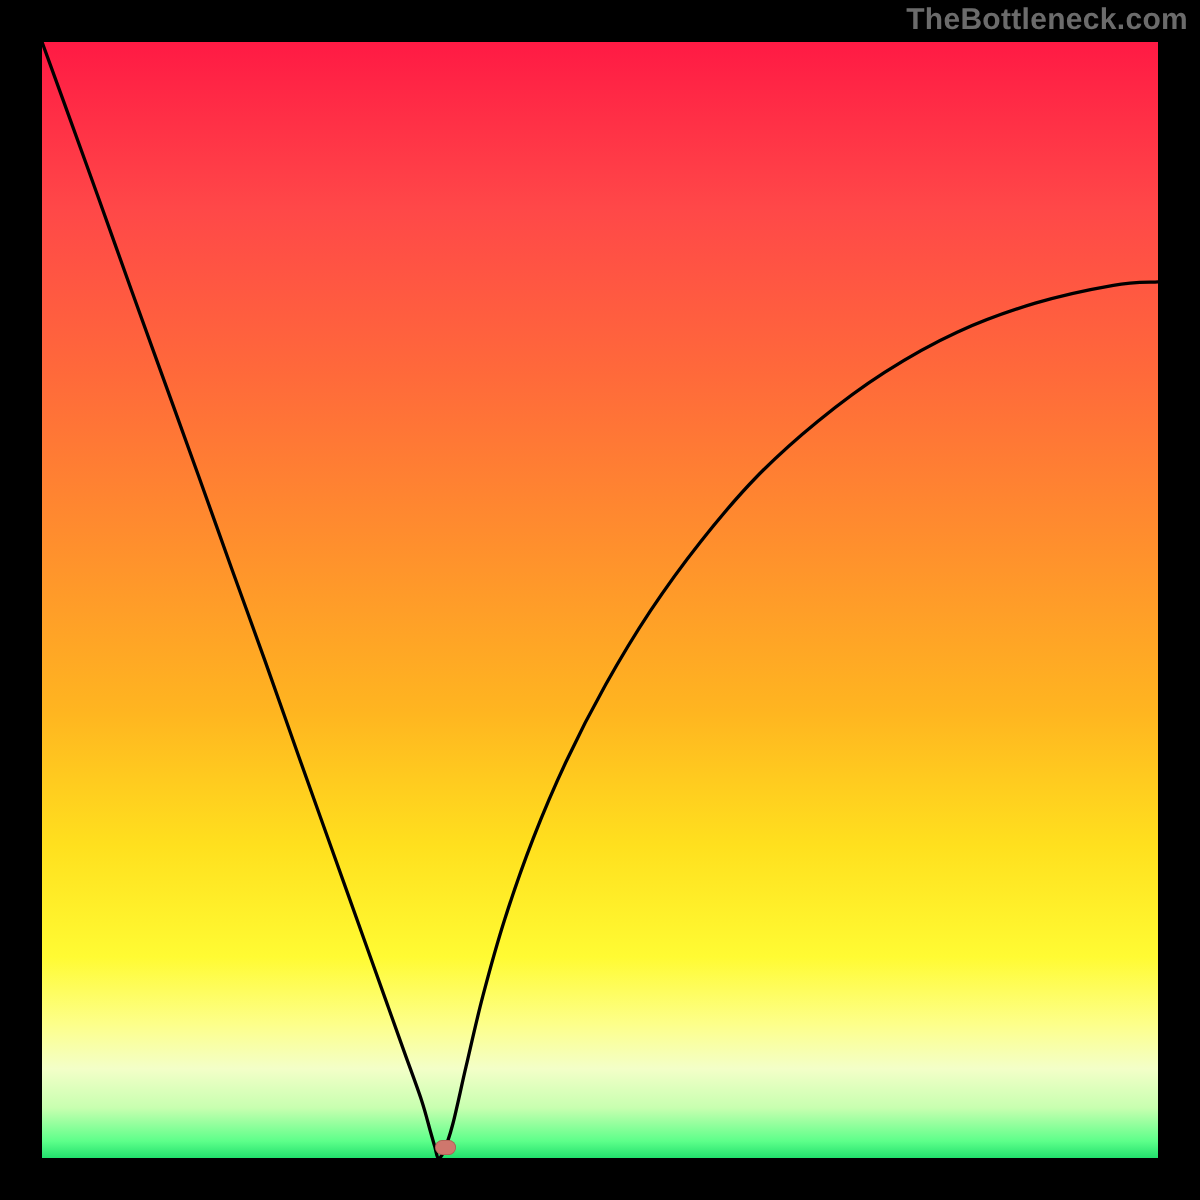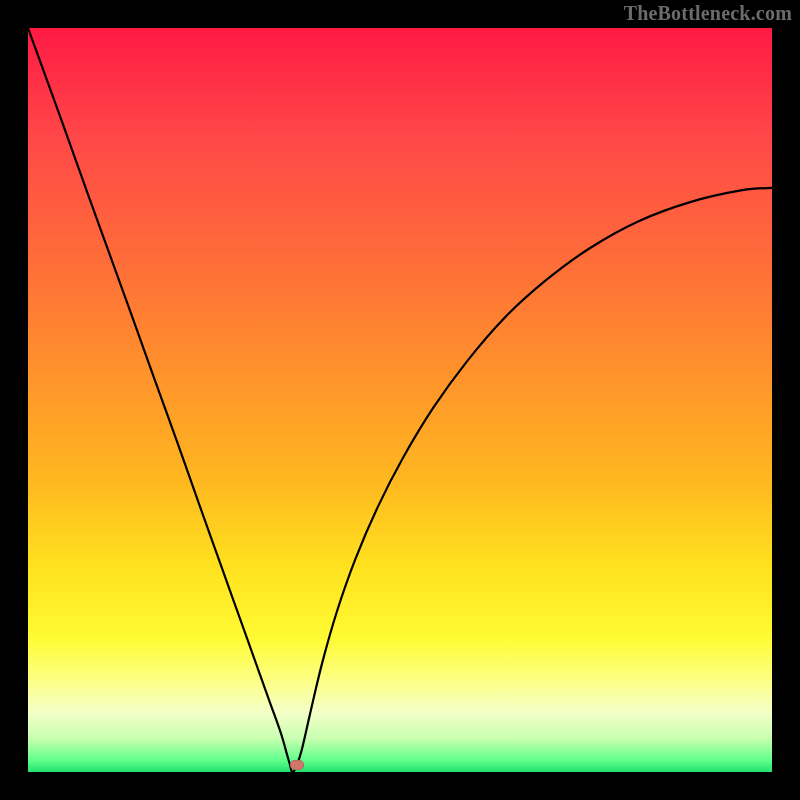--- a/index.html
+++ b/index.html
@@ -17,21 +17,21 @@
     height: 800px;
     background: #000;
   }
   .watermark {
     position: absolute;
     top: 2px;
     right: 8px;
     color: #6b6b6b;
     font-size: 20px;
     font-weight: 600;
-    font-family: Liberation Serif, serif;
+    font-family: Liberation Sans, sans-serif;
     letter-spacing: 0.2px;
     z-index: 20;
   }
   .plot {
     position: absolute;
     left: 28px;
     top: 28px;
     width: 744px;
     height: 744px;
     background: #f00; 

